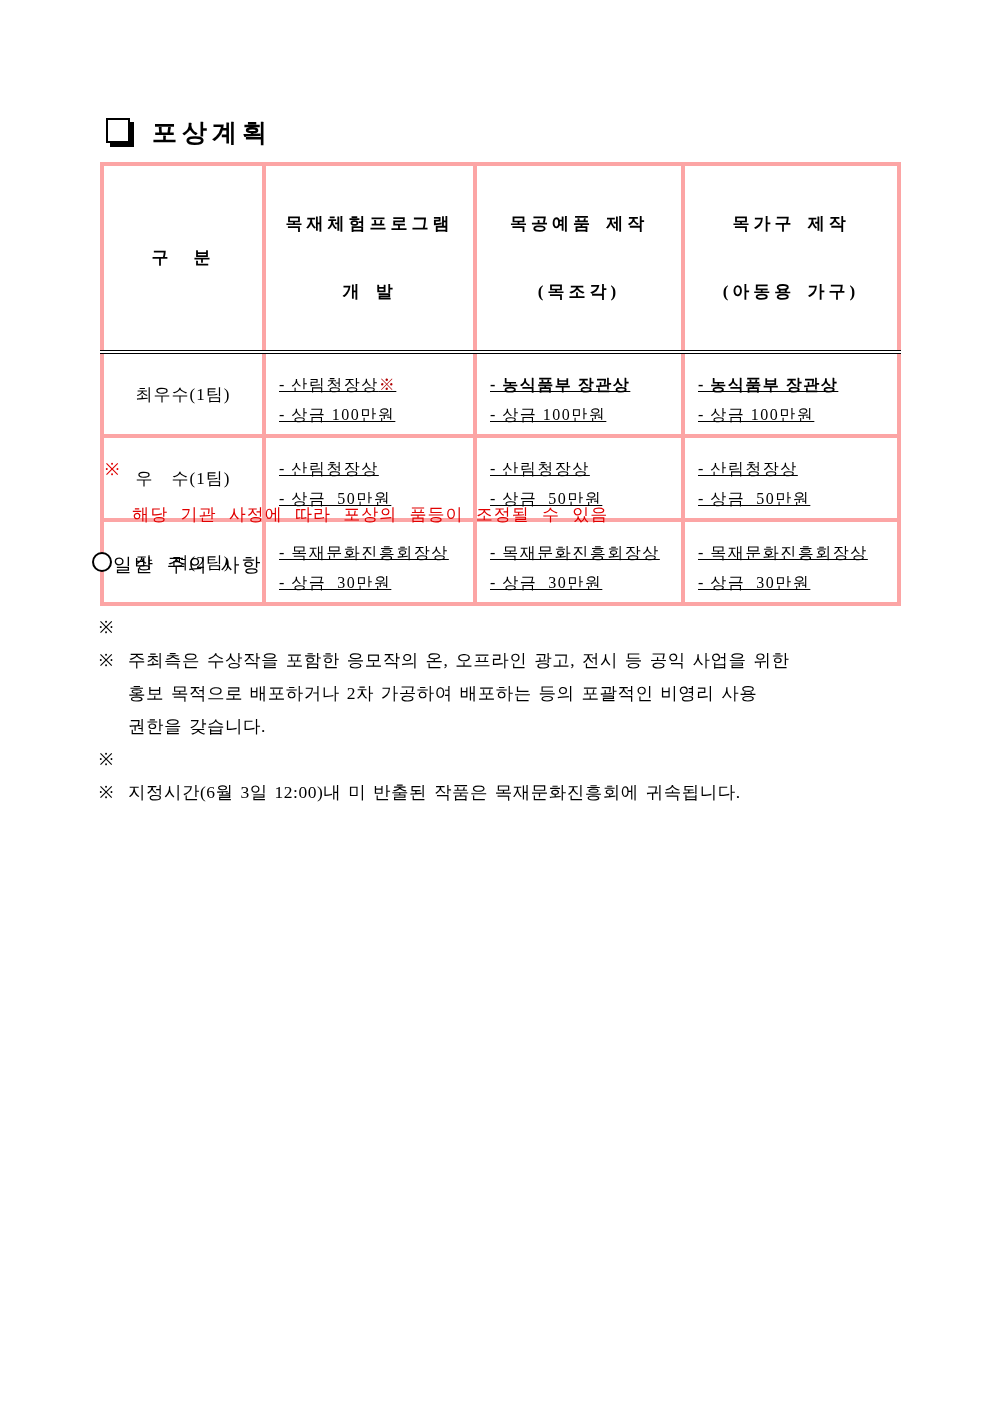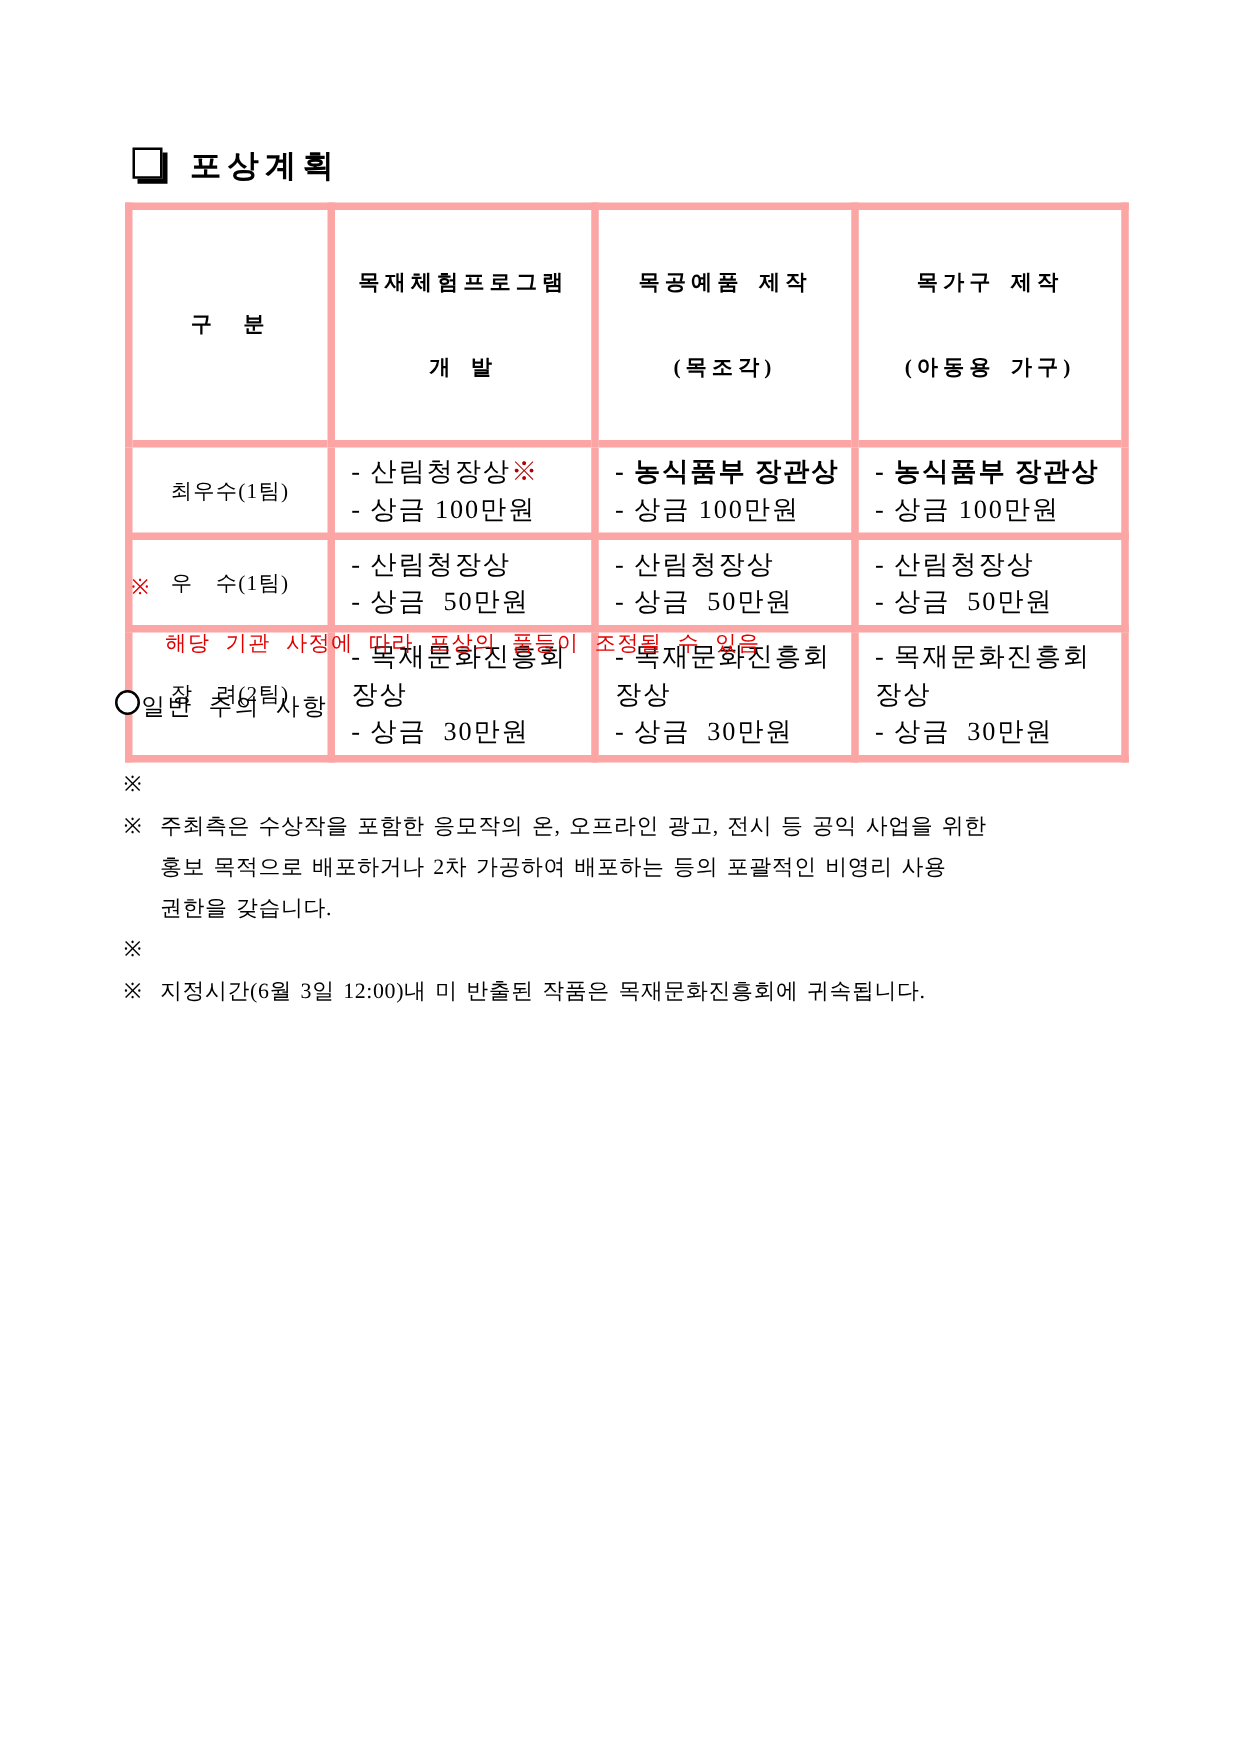--- a/index.html
+++ b/index.html
@@ -46,21 +46,21 @@
     position: absolute;
     left: 100px;
     top: 162px;
     width: 797px;
     border-collapse: collapse;
     table-layout: fixed;
     border: 2px solid #000000;
   }
   table.award-table th,
   table.award-table td {
-    border: 6px solid #fca5a5;
+    border: 4px solid #fca5a5;
     vertical-align: middle;
   }
   table.award-table th {
     border-bottom: 4px double #000000;
     font-weight: bold;
     font-size: 17px;
     text-align: center;
     letter-spacing: 4px;
     word-spacing: 4px;
     padding: 4px 2px;
@@ -70,22 +70,23 @@
   tr.drow { height: 70px; }
   .hline { line-height: 28px; }
   td.cat {
     text-align: center;
     font-size: 17px;
     letter-spacing: 1px;
     white-space: pre-wrap;
     padding: 4px 2px;
   }
   td.award {
-    font-size: 21px;
-    padding: 4px 6px 4px 13px;
+    font-size: 16px;
+    padding: 16px 6px 4px 13px;
+    text-decoration: underline;
   }
   .cline {
     line-height: 30px;
     letter-spacing: 1.5px;
     white-space: pre-wrap;
   }
   .cline.bold { font-weight: bold; }
   .mark { color: #b00000; }
 
   

